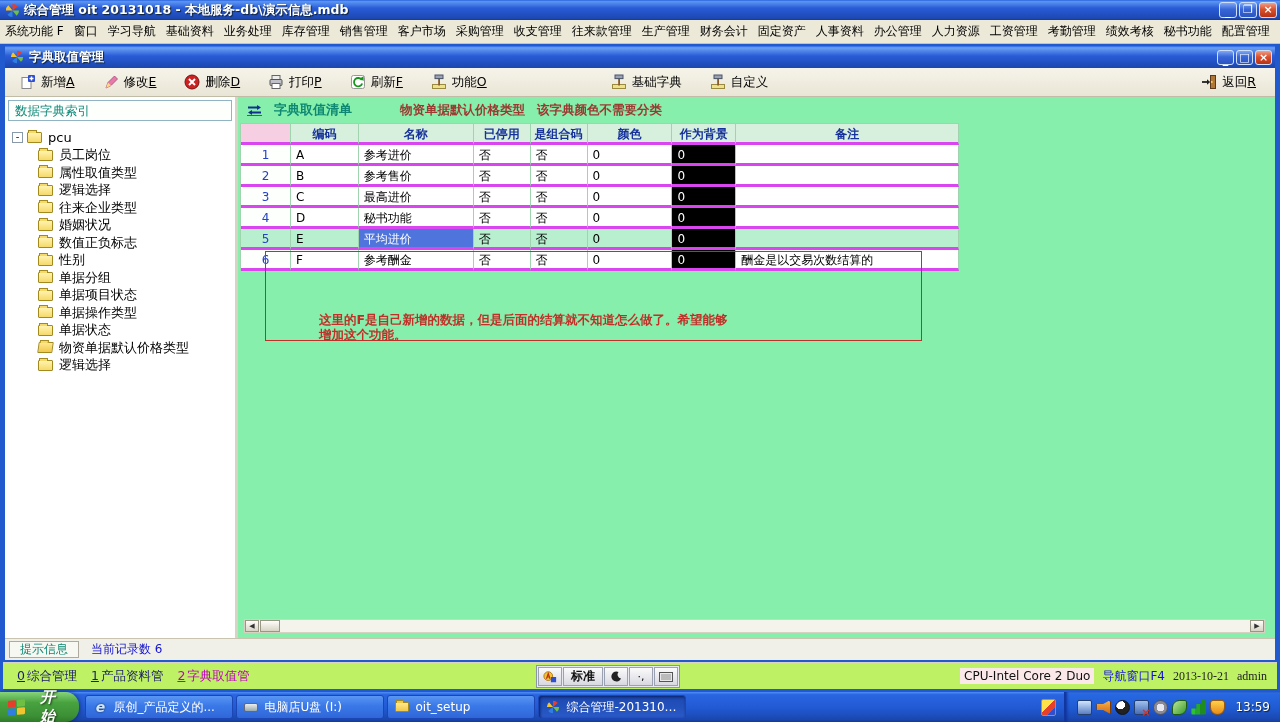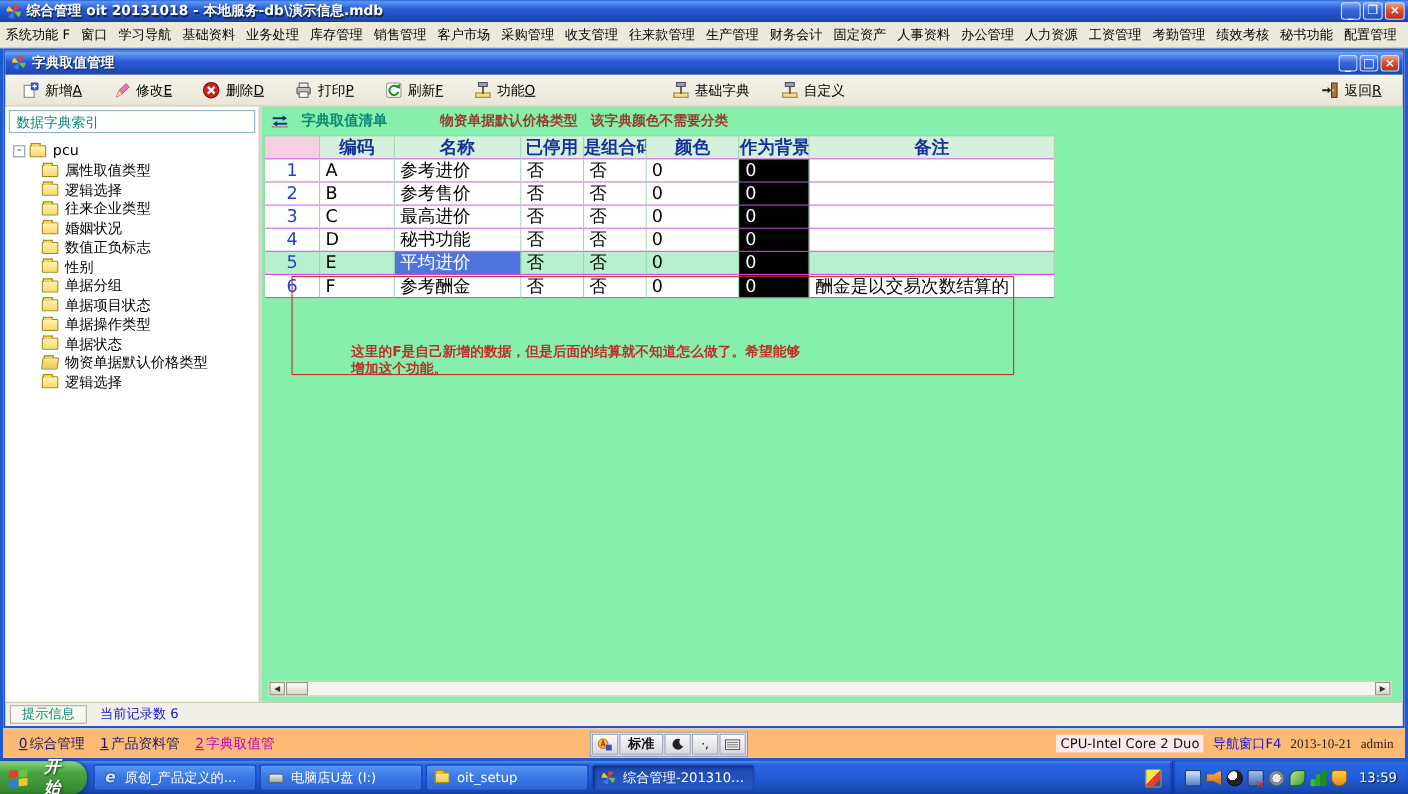--- a/index.html
+++ b/index.html
@@ -57,21 +57,21 @@
   .mainpanel { flex:1; position:relative; background:#86efac; min-width:0; }
   .caption-row { height:26px; display:flex; align-items:center; }
   .cap-icon { margin-left:8px; }
   .cap-tab { margin-left:11px; color:#0e8873; font-size:13px; font-weight:bold; }
   .cap1 { margin-left:48px; color:#9b3a31; font-size:12.5px; font-weight:bold; }
   .cap2 { margin-left:12px; color:#9b3a31; font-size:12.5px; font-weight:bold; }
 
   
   .grid { margin-left:2px; width:719px; border-left:1px solid #9fd4ae; border-top:1px solid #9fd4ae; }
   .trow, .thead { display:flex; }
-  .cell { height:21px; line-height:20px; font-size:16px; color:#000; background:#fff; border-right:1px solid #9fd4ae; border-bottom:1px solid #d946ef; padding-left:5px; white-space:nowrap; overflow:hidden; }
+  .cell { height:21px; line-height:20px; font-size:12px; color:#000; background:#fff; border-right:1px solid #9fd4ae; border-bottom:3px solid #d946ef; padding-left:5px; white-space:nowrap; overflow:hidden; }
   .thead .cell { background:#d7efdd; color:#16319c; font-weight:bold; text-align:center; padding:0; }
   .thead .c0 { background:#f6cfe2; }
   .c0{width:50px}.c1{width:68px}.c2{width:115px}.c3{width:57px}.c4{width:57px}.c5{width:85px}.c6{width:64px}.c7{width:223px}
   .numcell { color:#2441c8; text-align:center; padding:0; background:#fdfffd; }
   .trow.sel .cell { background:#b7efcf; }
   .blackcell { background:#000 !important; color:#fff; }
   .namesel { background:#4f74dc !important; color:#fff; }
 
   
   .anno-rect { position:absolute; left:27px; top:154px; width:657px; height:90px; border:1px solid #c03028; pointer-events:none; }
@@ -82,21 +82,21 @@
   .sbtn { width:14px; background:linear-gradient(180deg,#fdfdfa,#d8d4c4); border:1px solid #9a9686; font-size:7px; line-height:11px; text-align:center; color:#333; cursor:pointer; }
   .sthumb { width:20px; margin-left:1px; background:linear-gradient(180deg,#fdfdfa,#d8d4c4); border:1px solid #9a9686; cursor:grab; }
   .sbtn.right { margin-left:auto; }
 
   
   .statusbar { height:22px; background:#f1f0e8; border-top:1px solid #c8c4b0; display:flex; align-items:center; }
   .status-tab { margin-left:4px; padding:0 10px; height:17px; line-height:15px; border:1px solid #aeaaa0; background:#f8f8f2; color:#0e8873; font-size:12px; }
   .status-text { margin-left:12px; color:#1414cc; font-size:12px; }
 
   
-  .appbar { height:27px; background:#fdba74; border-top:1px solid #d8d4c4; display:flex; align-items:center; position:relative; }
+  .appbar { height:27px; background:#bef264; border-top:1px solid #d8d4c4; display:flex; align-items:center; position:relative; }
   .wlink { margin-left:14px; font-size:12.5px; color:#1a1a6e; cursor:pointer; white-space:nowrap; }
   .wlink .wkey { text-decoration:underline; margin-right:2px; }
   .wlink:nth-child(3) { color:#c000c0; }
   .ime { position:absolute; left:533px; top:2px; height:23px; display:flex; align-items:stretch; border:1px solid #8a96a8; background:#e8e8f0; padding:1px; gap:1px; }
   .ime .ibox { width:24px; background:linear-gradient(180deg,#fbfbfb,#d8d8e2); border:1px solid #9aa2b2; display:flex; align-items:center; justify-content:center; font-size:11px; cursor:pointer; }
   .ime .ibox.wide { width:40px; font-size:12px; font-weight:bold; color:#111; }
   .appbar-right { margin-left:auto; display:flex; align-items:center; gap:8px; padding-right:10px; font-size:12px; }
   .cpu { color:#111; background:#fbe9e9; padding:1px 4px; }
   .navwin { color:#1414e0; }
   .date,.user { color:#222;font-family:Liberation Serif, serif; }
@@ -311,20 +311,24 @@
       </div>
 
       <div class="content">
         <div class="sidebar">
           <div class="side-head">数据字典索引</div>
           <div class="tree" id="tree">
               <div class="tree-row root">
                 <div class="expand-box">-</div>
                 <div class="folder"></div>
                 <div class="tree-label">pcu</div>
+              </div>
+              <div class="tree-row child">
+                <div class="folder"></div>
+                <div class="tree-label">员工岗位</div>
               </div>
               <div class="tree-row child">
                 <div class="folder"></div>
                 <div class="tree-label">属性取值类型</div>
               </div>
               <div class="tree-row child">
                 <div class="folder"></div>
                 <div class="tree-label">逻辑选择</div>
               </div>
               <div class="tree-row child">

